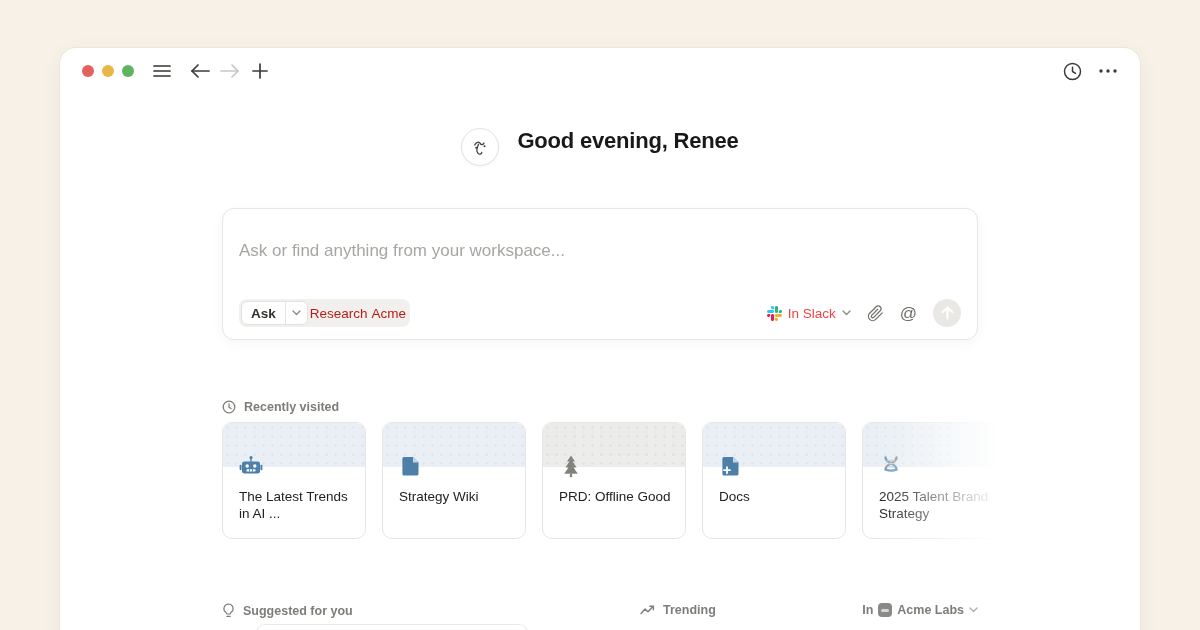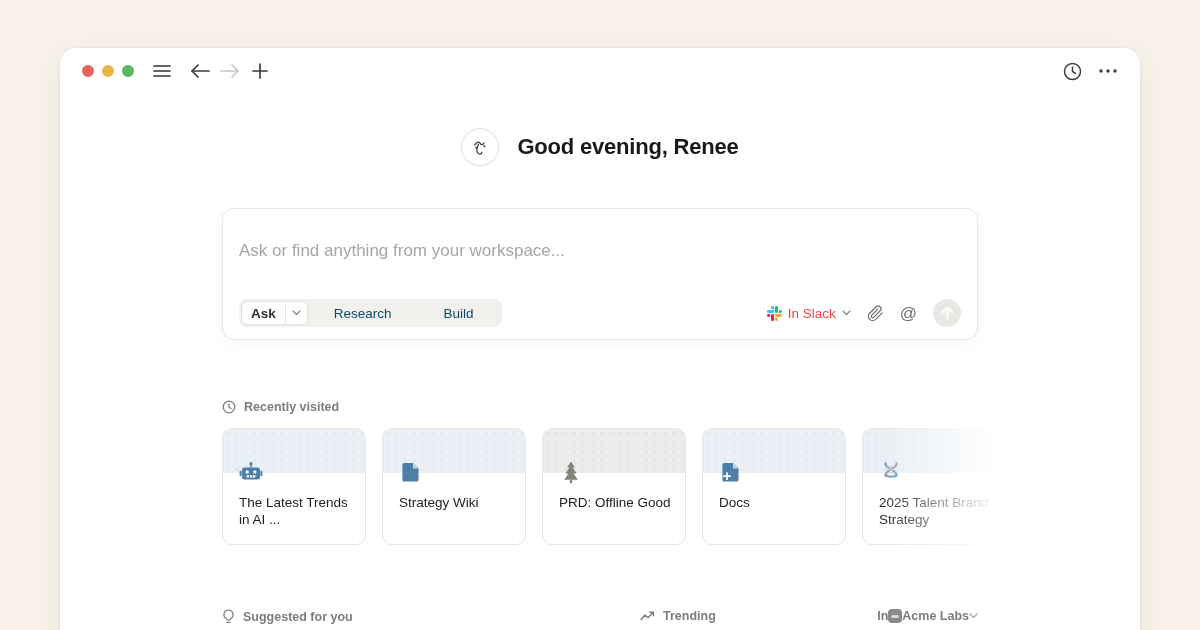--- a/index.html
+++ b/index.html
@@ -23,21 +23,21 @@
   .dot { width:12px; height:12px; border-radius:50%; cursor:default; }
   .tb-icon { width:20px; height:20px; display:flex; align-items:center; justify-content:center; }
   .tb-icon svg { display:block; }
   .spacer { flex:1; }
   .tb-right { display:flex; align-items:center; gap:16px; }
 
   
   .content { width:756px; margin:0 auto; position:relative; }
 
   
-  .greeting { margin-top:34px; display:flex; align-items:center; justify-content:center; gap:18px; }
+  .greeting { margin-top:34px; display:flex; justify-content:center; gap:18px; }
   .ai-face {
     width:38px; height:38px; border-radius:50%; background:#fff;
     border:1px solid #e3e1de; display:flex; align-items:center; justify-content:center;
     box-shadow:0 1px 2px rgba(0,0,0,0.04);
   }
   .greeting h1 { font-size:22px; font-weight:700; letter-spacing:-0.2px; color:#191918; }
 
   
   .ask-card {
     margin-top:42px; height:132px; background:#fff;
@@ -57,36 +57,36 @@
     height:28px;
     text-align:right;
   }
   .mode-active {
     display:flex; align-items:center; background:#ffffff; border:1px solid #e3e1dd;
     border-radius:6px; height:24px; overflow:hidden; cursor:pointer;
   }
   .mode-active .lbl { font-size:13.5px; font-weight:600; color:#32302c; padding:0 9px; }
   .mode-active .div { width:1px; height:24px; background:#e7e5e1; }
   .mode-active .chev { padding:0 6px; display:flex; align-items:center; }
-  .mode-tab { font-size:13.5px; font-weight:500; color:#0c4a6e; padding:0 26px; cursor:pointer; }
+  .mode-tab { font-size:13.5px; font-weight:500; color:#b91c1c; padding:0 2px; cursor:pointer; }
   .ask-right { display:flex; align-items:center; gap:16px; }
   .scope { display:flex; align-items:center; gap:6px; cursor:pointer; }
   .scope .txt { font-size:13.5px; color:#ef4444; }
   .at-glyph { font-size:17px; color:#6c6b67; line-height:1; cursor:pointer; }
   .submit-btn {
     width:28px; height:28px; border-radius:50%; background:#e9e8e5; border:none;
     display:flex; align-items:center; justify-content:center; cursor:pointer;
   }
 
   
   .section-label { display:flex; align-items:center; gap:8px; font-size:12.5px; font-weight:600; color:#7e7d79; }
 
   
   .recent { margin-top:60px; }
-  .cards-wrap { position:relative; margin-top:14px; height:123px; }
+  .cards-wrap { position:relative; margin-top:8px; height:123px; }
   .cards { display:flex; gap:16px; position:absolute; left:0; top:0; }
   .card {
     width:144px; height:117px; background:#fff; border:1px solid #e7e5e1;
     border-radius:10px; overflow:hidden; cursor:pointer; flex:none;
   }
   .band {
     height:44px;
     background-image:radial-gradient(rgba(70,90,110,0.07) 1px, transparent 1.2px);
     background-size:9px 9px;
   }
@@ -97,21 +97,21 @@
   .cards-fade {
     position:absolute; top:-4px; bottom:-4px; left:656px; width:150px;
     background:linear-gradient(90deg, rgba(255,255,255,0) 0%, #ffffff 80%);
     pointer-events:none;
   }
 
   
   .footer-row { margin-top:58px; display:flex; }
   .f-col-left { width:378px; }
   .f-col-right { width:378px; display:flex; justify-content:space-between; align-items:flex-start; }
-  .ws-select { display:flex; align-items:center; cursor:pointer; font-size:12.5px; font-weight:600; color:#7e7d79; }
+  .ws-select { display:flex; align-items:center; gap:5px; cursor:pointer; font-size:12.5px; font-weight:600; color:#7e7d79; }
   .ws-logo { width:14px; height:14px; border-radius:4px; background:#8b8a86; position:relative; }
   .ws-logo:after { content:""; position:absolute; left:3px; top:5.5px; width:8px; height:3px; border-radius:1.5px; background:#d8d7d3; }
   .list-stub { height:10px; border:1px solid #eceae6; border-bottom:none; border-radius:9px 9px 0 0; margin-top:6px; }
   .stub-left { margin-left:34px; width:272px; }
   .f-col-right { position:relative; }
 </style>
 </head>
 <body>
 
 <div class="window">
@@ -196,21 +196,21 @@
           <div class="mode-active">
             <span class="lbl">Ask</span>
             <span class="div"></span>
             <span class="chev">
               <svg width="9" height="6" viewBox="0 0 9 6" fill="none">
                   <path d="M1 1l3.5 3.5L8 1" stroke="#8b8a85" stroke-width="1.4" stroke-linecap="round" stroke-linejoin="round"></path>
                 </svg>
             </span>
           </div>
           <span class="mode-tab">Research</span>
-          <span class="mode-tab">Build</span>
+          <span class="mode-tab">Acme</span>
         </div>
         <div class="ask-right">
           <div class="scope">
             <span style="display:flex">
               <svg width="15" height="15" viewBox="0 0 24 24">
                 <path fill="#E01E5A" d="M5.04 15.16c0 1.39-1.13 2.52-2.52 2.52S0 16.55 0 15.16s1.13-2.52 2.52-2.52h2.52v2.52zM6.31 15.16c0-1.39 1.13-2.52 2.52-2.52s2.52 1.13 2.52 2.52v6.31c0 1.39-1.13 2.52-2.52 2.52s-2.52-1.13-2.52-2.52v-6.31z"></path>
                 <path fill="#36C5F0" d="M8.83 5.04c-1.39 0-2.52-1.13-2.52-2.52S7.44 0 8.83 0s2.52 1.13 2.52 2.52v2.52H8.83zM8.83 6.31c1.39 0 2.52 1.13 2.52 2.52s-1.13 2.52-2.52 2.52H2.52C1.13 11.35 0 10.22 0 8.83s1.13-2.52 2.52-2.52h6.31z"></path>
                 <path fill="#2EB67D" d="M18.96 8.83c0-1.39 1.13-2.52 2.52-2.52S24 7.44 24 8.83s-1.13 2.52-2.52 2.52h-2.52V8.83zM17.69 8.83c0 1.39-1.13 2.52-2.52 2.52s-2.52-1.13-2.52-2.52V2.52C12.65 1.13 13.78 0 15.17 0s2.52 1.13 2.52 2.52v6.31z"></path>
                 <path fill="#ECB22E" d="M15.17 18.96c1.39 0 2.52 1.13 2.52 2.52S16.56 24 15.17 24s-2.52-1.13-2.52-2.52v-2.52h2.52zM15.17 17.69c-1.39 0-2.52-1.13-2.52-2.52s1.13-2.52 2.52-2.52h6.31c1.39 0 2.52 1.13 2.52 2.52s-1.13 2.52-2.52 2.52h-6.31z"></path>
               </svg>

